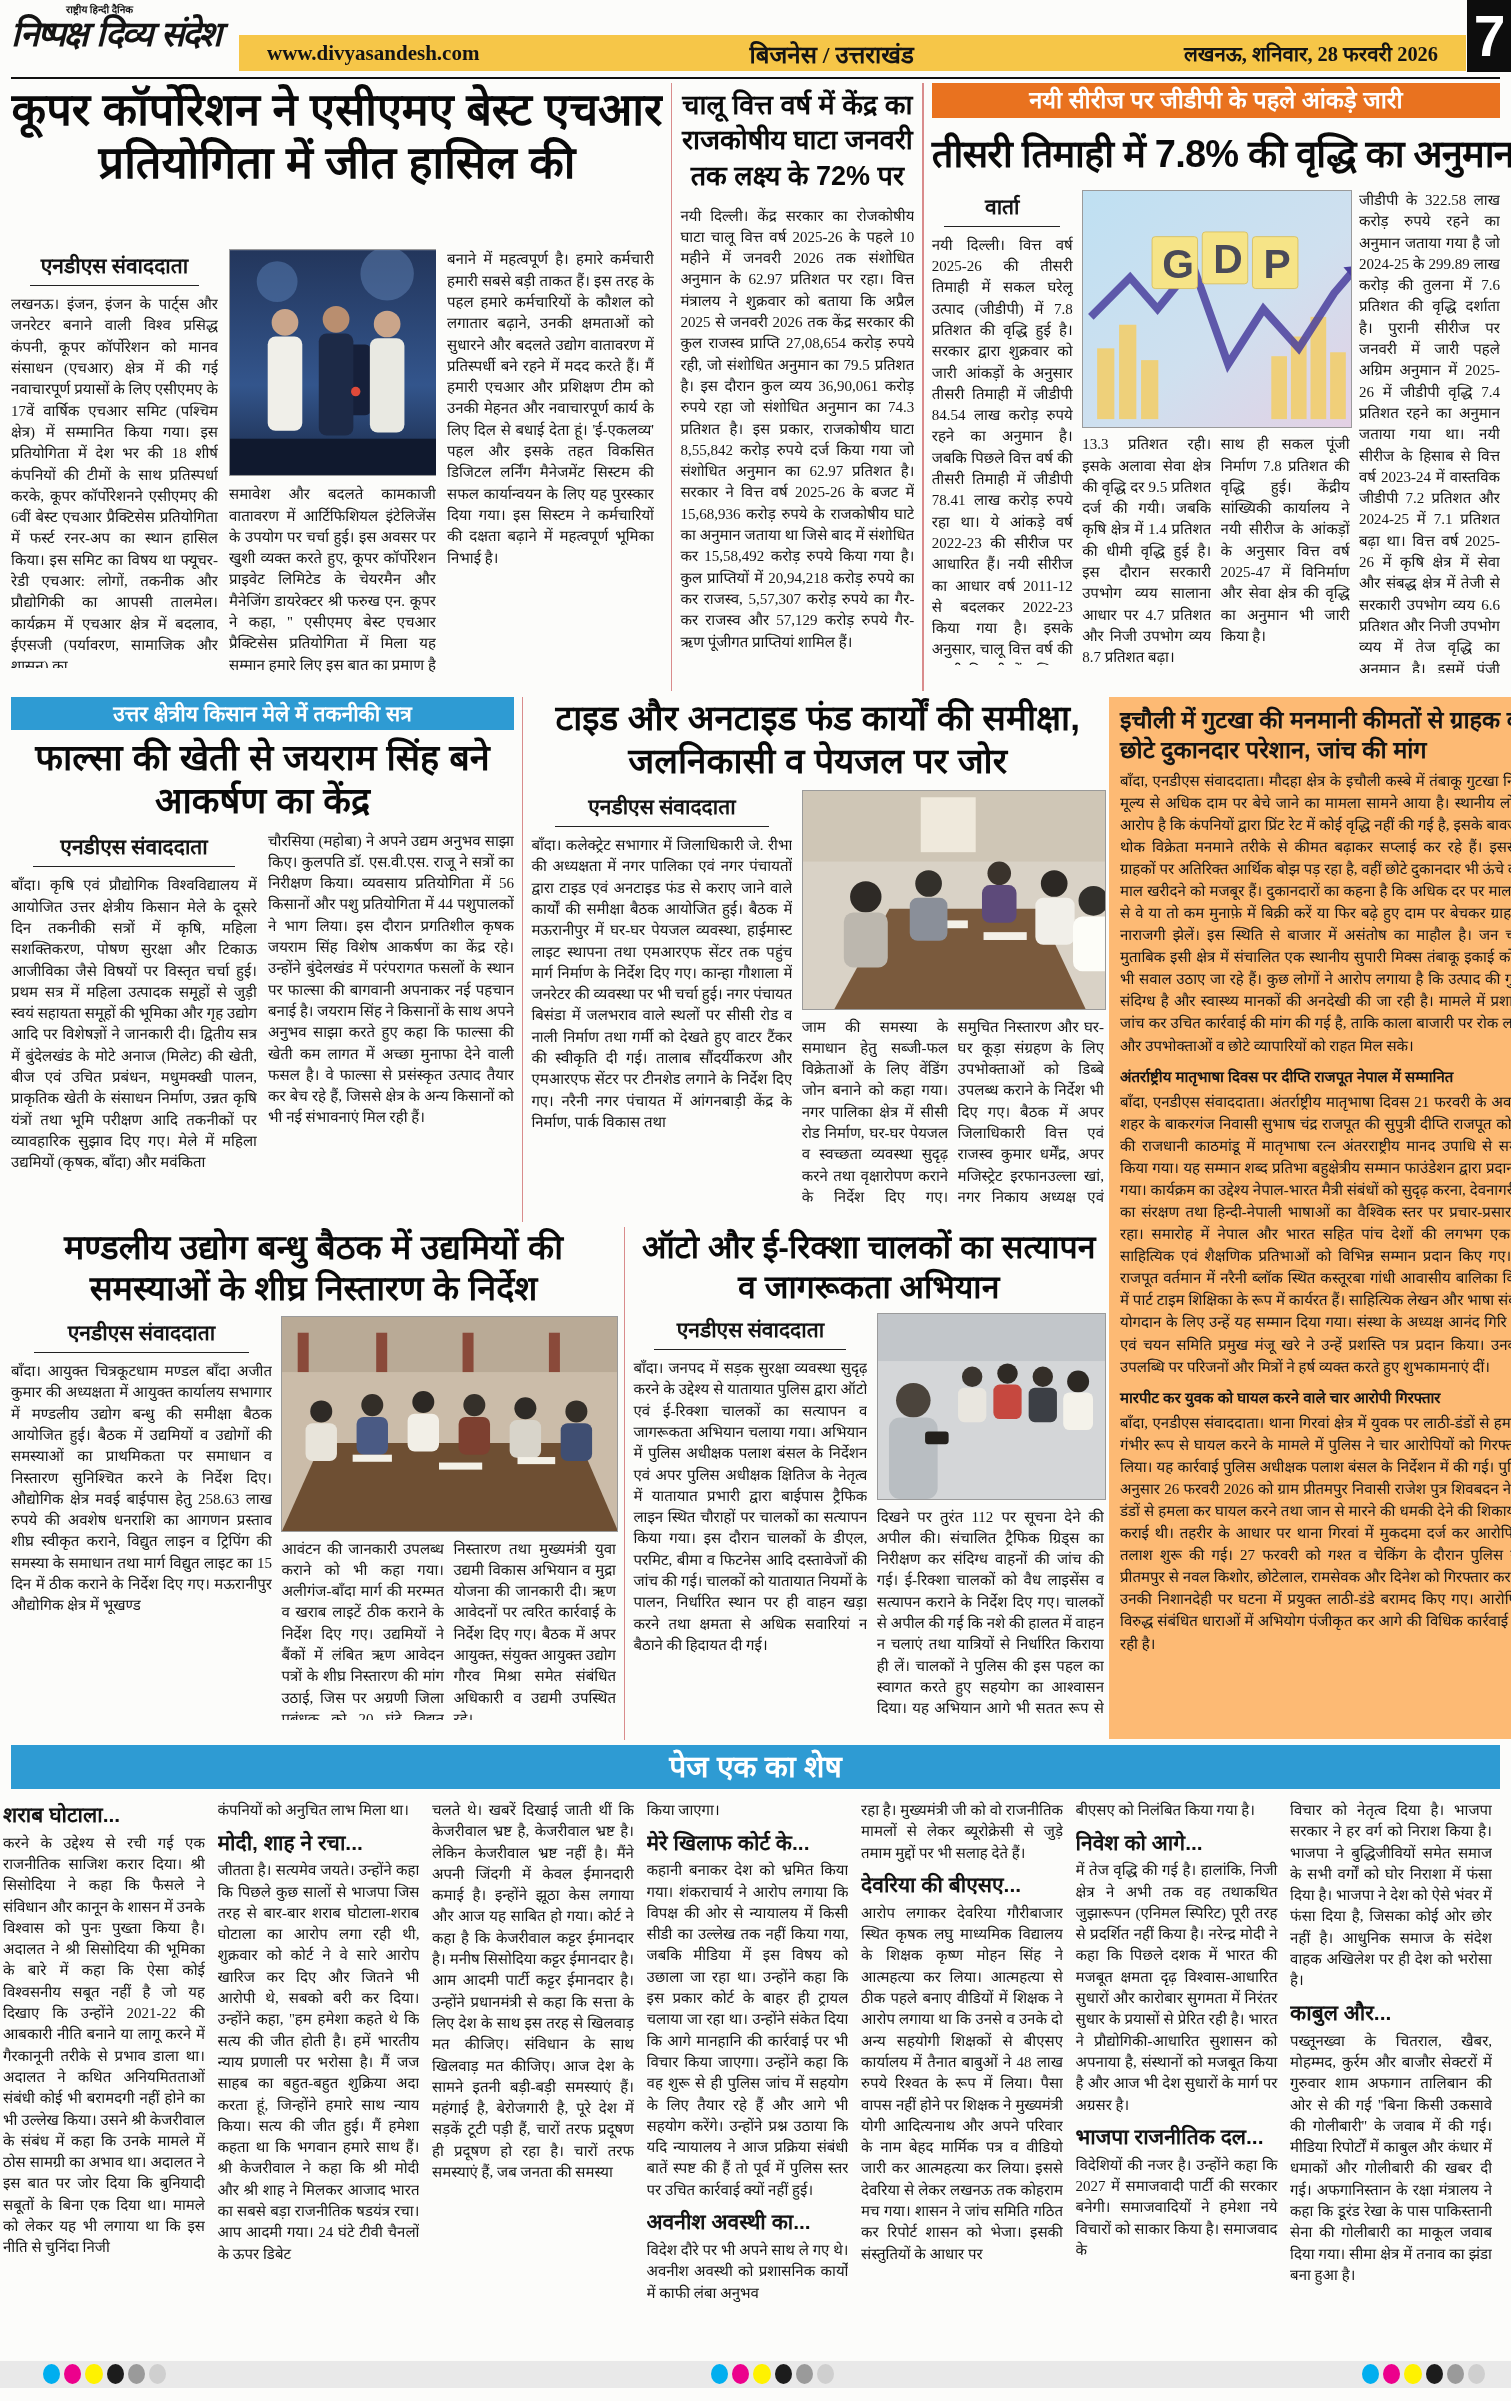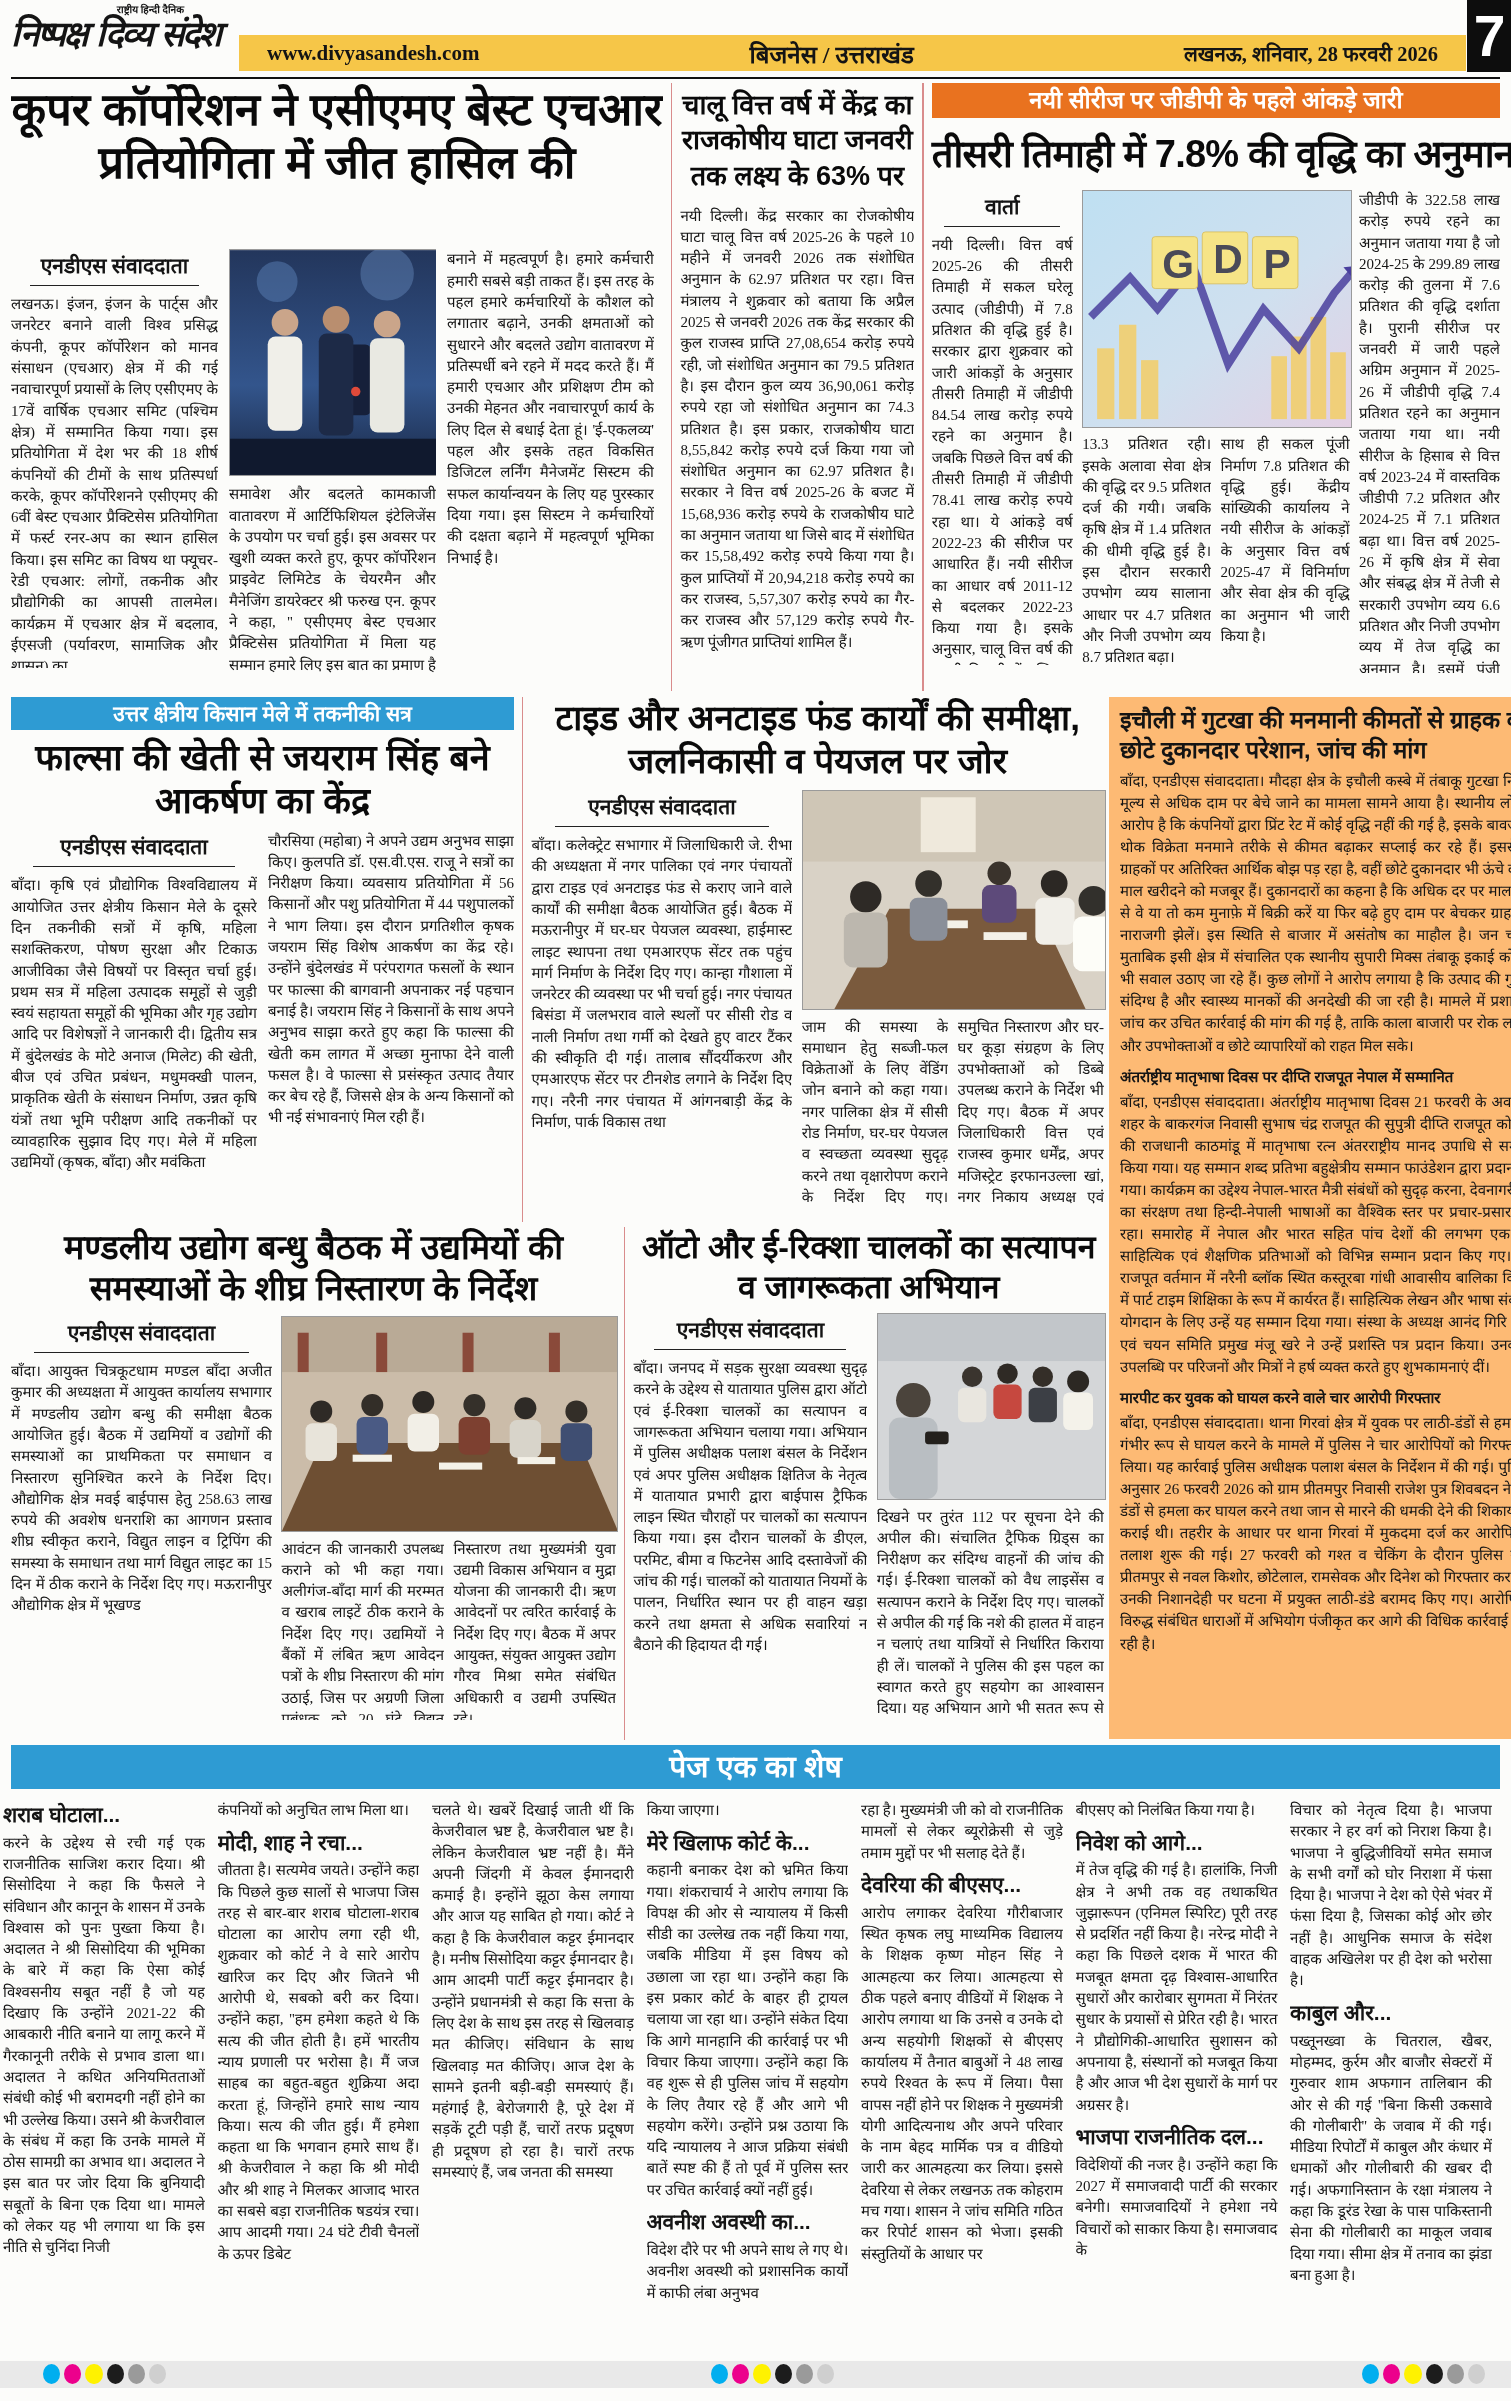--- a/index.html
+++ b/index.html
@@ -1,20 +1,20 @@
 <!DOCTYPE html>
 <html style="font-size:12.6px"><head>
 <meta charset="utf-8">
 <style>
   html,body{margin:0;padding:0;background:#888;}
   #page{position:relative;width:1512px;height:2401px;background:#fcfcfa;margin:0 auto;
         font-family:"Liberation Serif","DejaVu Sans",serif;color:#141414;overflow:hidden;}
   
   .logo-block{position:absolute;left:11px;top:1.6px;width:229px;height:72px;}
-  .logo-tag{font-size:10.2px;font-weight:700;text-align:right;margin-left:55px;width:118px;}
+  .logo-tag{font-size:10.2px;font-weight:700;text-align:left;margin-left:55px;width:118px;}
   .logo-text{font-size:35px;font-weight:900;font-style:italic;letter-spacing:-2.4px;white-space:nowrap;
              font-family:"DejaVu Serif","Liberation Serif",serif;line-height:1.0;}
   .yellow-strip{position:absolute;left:239px;top:35px;width:1227px;height:36px;background:#f6c648;
                 display:flex;align-items:center;justify-content:space-between;padding:0 28px;box-sizing:border-box;}
   .strip-url{font-size:21px;font-weight:700;}
   .strip-section{font-size:24px;font-weight:800;}
   .strip-date{font-size:20.4px;font-weight:700;}
   .page-number{position:absolute;right:0;top:0;width:45px;height:72px;background:#0d0d0d;color:#fff;
                font-size:57px;font-weight:700;display:flex;align-items:center;justify-content:center;
                font-family:"Liberation Sans","DejaVu Sans",sans-serif;}
@@ -152,21 +152,21 @@
         </div>
         <div class="a1c col">
           <div class="body-text" style="height:424px;">बनाने में महत्वपूर्ण है। हमारे कर्मचारी हमारी सबसे बड़ी ताकत हैं। इस तरह के पहल हमारे कर्मचारियों के कौशल को लगातार बढ़ाने, उनकी क्षमताओं को सुधारने और बदलते उद्योग वातावरण में प्रतिस्पर्धी बने रहने में मदद करते हैं। मैं हमारी एचआर और प्रशिक्षण टीम को उनकी मेहनत और नवाचारपूर्ण कार्य के लिए दिल से बधाई देता हूं। 'ई-एकलव्य' पहल और इसके तहत विकसित डिजिटल लर्निंग मैनेजमेंट सिस्टम की सफल कार्यान्वयन के लिए यह पुरस्कार दिया गया। इस सिस्टम ने कर्मचारियों की दक्षता बढ़ाने में महत्वपूर्ण भूमिका निभाई है।</div>
         </div>
       </div>
     </div>
 
     <div class="vrule"></div>
 
     <div class="art2">
-      <div class="headline">चालू वित्त वर्ष में केंद्र का राजकोषीय घाटा जनवरी तक लक्ष्य के 63% पर</div>
+      <div class="headline">चालू वित्त वर्ष में केंद्र का राजकोषीय घाटा जनवरी तक लक्ष्य के 72% पर</div>
       <div class="body-text">नयी दिल्ली। केंद्र सरकार का रोजकोषीय घाटा चालू वित्त वर्ष 2025-26 के पहले 10 महीने में जनवरी 2026 तक संशोधित अनुमान के 62.97 प्रतिशत पर रहा। वित्त मंत्रालय ने शुक्रवार को बताया कि अप्रैल 2025 से जनवरी 2026 तक केंद्र सरकार की कुल राजस्व प्राप्ति 27,08,654 करोड़ रुपये रही, जो संशोधित अनुमान का 79.5 प्रतिशत है। इस दौरान कुल व्यय 36,90,061 करोड़ रुपये रहा जो संशोधित अनुमान का 74.3 प्रतिशत है। इस प्रकार, राजकोषीय घाटा 8,55,842 करोड़ रुपये दर्ज किया गया जो संशोधित अनुमान का 62.97 प्रतिशत है। सरकार ने वित्त वर्ष 2025-26 के बजट में 15,68,936 करोड़ रुपये के राजकोषीय घाटे का अनुमान जताया था जिसे बाद में संशोधित कर 15,58,492 करोड़ रुपये किया गया है। कुल प्राप्तियों में 20,94,218 करोड़ रुपये का कर राजस्व, 5,57,307 करोड़ रुपये का गैर-कर राजस्व और 57,129 करोड़ रुपये गैर-ऋण पूंजीगत प्राप्तियां शामिल हैं।</div>
     </div>
 
     <div class="vrule"></div>
 
     <div class="art3">
       <div class="banner">नयी सीरीज पर जीडीपी के पहले आंकड़े जारी</div>
       <div class="headline">तीसरी तिमाही में 7.8% की वृद्धि का अनुमान</div>
       <div class="a3-content">
         <div class="a3side col">

